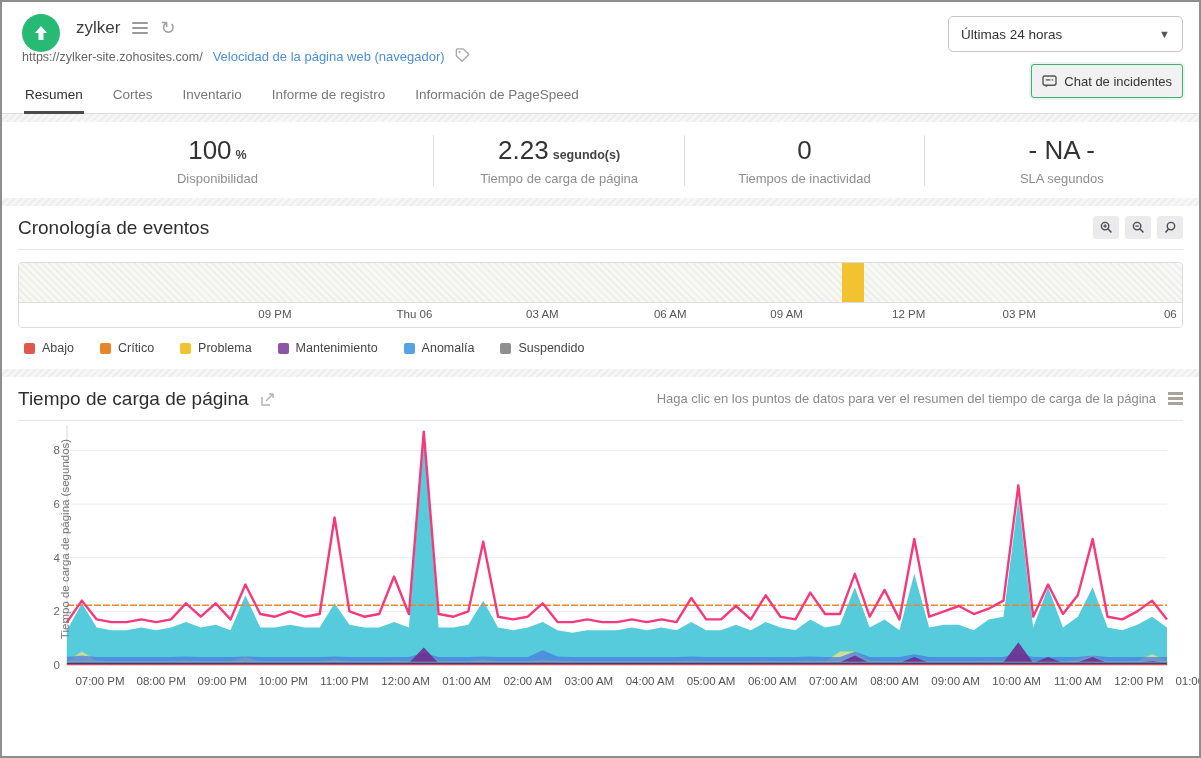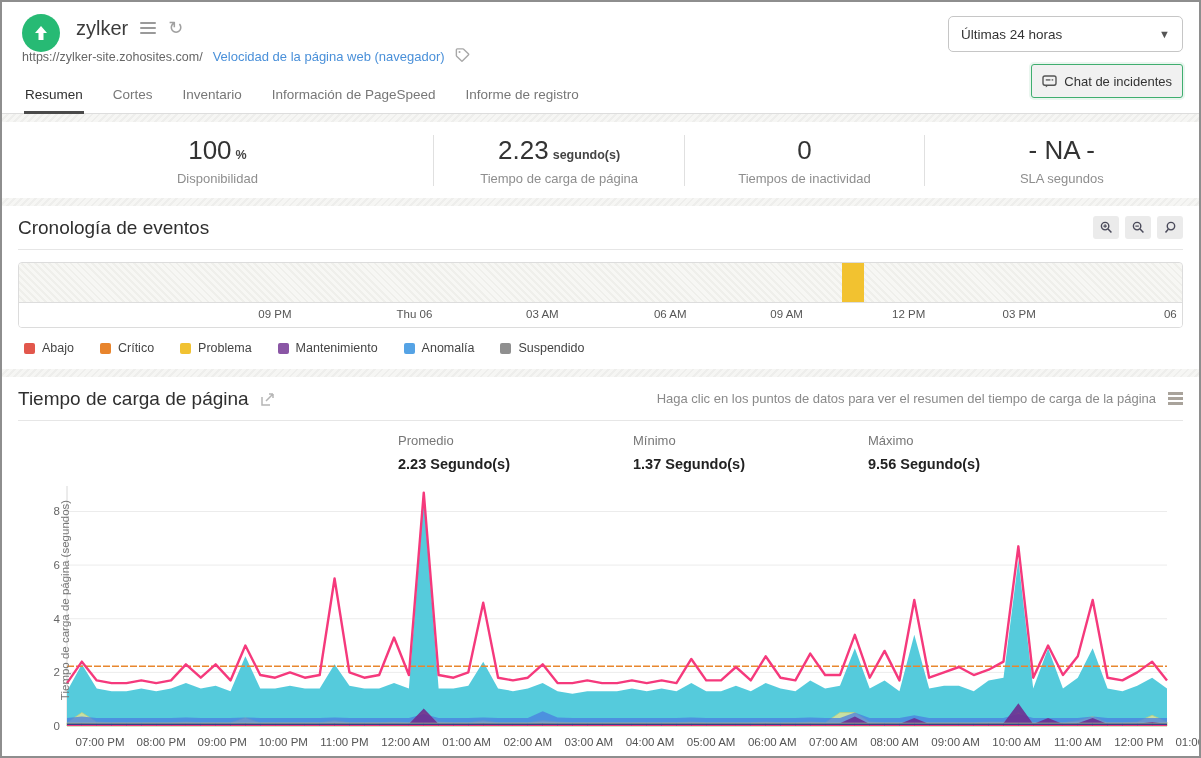--- a/index.html
+++ b/index.html
@@ -3,21 +3,21 @@
 <meta charset="utf-8">
 <style>
   * { margin:0; padding:0; box-sizing:border-box; }
   body { background:#e8e8e8; font-family:"Liberation Sans", sans-serif; }
   .frame { width:1201px; height:758px; border:2px solid #8e8e8e; background:#fff; position:relative; overflow:hidden; }
 
   
   .hdr { position:relative; padding:12px 16px 0 20px; }
   .logo { position:absolute; left:20px; top:12px; width:38px; height:38px; border-radius:50%; background:#27ba74; display:flex; align-items:center; justify-content:center; }
   .hrow1 { margin-left:54px; display:flex; align-items:center; gap:12px; height:28px; }
-  .mon-title { font-size:20px; color:#3c3c3c; }
+  .mon-title { font-size:17px; color:#3c3c3c; }
   .burger { display:inline-flex; flex-direction:column; gap:3px; cursor:pointer; }
   .burger i { width:16px; height:2px; background:#9a9a9a; border-radius:1px; }
   .refresh { font-size:18px; color:#a0a0a0; cursor:pointer; line-height:1; }
   .hrow2 { margin-top:6px; display:flex; align-items:center; gap:10px; font-size:12.5px; }
   .url { color:#666; }
   .wlink { color:#4a90d9; font-size:13px; text-decoration:none; cursor:pointer; }
   .tagic { color:#a8a8a8; }
 
   .range-select { position:absolute; right:16px; top:14px; width:235px; height:36px; border:1px solid #c6c6c6; border-radius:5px; background:#fff; display:flex; align-items:center; justify-content:space-between; padding:0 12px; font-size:13.5px; color:#333; cursor:pointer; }
   .caret { color:#555; font-size:11px; }
@@ -114,22 +114,22 @@
           </svg>
       </span>
       <span>Chat de incidentes</span>
     </button>
   </div>
 
   <div class="tabs" id="tabs">
       <div class="tab active">Resumen</div>
       <div class="tab">Cortes</div>
       <div class="tab">Inventario</div>
+      <div class="tab">Informe de registro</div>
       <div class="tab">Información de PageSpeed</div>
-      <div class="tab">Informe de registro</div>
     </div>
 
   <div class="sep"></div>
   <div class="kpis" id="kpis">
       <div class="kpi">
         <div class="val">100<small>%</small></div>
         <div class="lab">Disponibilidad</div>
       </div>
       <div class="kpi">
         <div class="val">2.23<small>segundo(s)</small></div>
@@ -227,34 +227,20 @@
             <path d="M5 9 L12 2 M12 2 H8 M12 2 V6" fill="none" stroke="#b5b5b5" stroke-width="1.5"></path>
           </svg>
       </span>
       <span class="lt-hint">Haga clic en los puntos de datos para ver el resumen del tiempo de carga de la página</span>
       <span class="ctx-menu">
           <i></i>
           <i></i>
           <i></i>
         </span>
     </div>
-    <div class="lt-stats" id="ltstats">
-        <div class="lt-stat">
-          <div class="lab">Promedio</div>
-          <div class="val">2.23 Segundo(s)</div>
-        </div>
-        <div class="lt-stat">
-          <div class="lab">Mínimo</div>
-          <div class="val">1.37 Segundo(s)</div>
-        </div>
-        <div class="lt-stat">
-          <div class="lab">Máximo</div>
-          <div class="val">9.56 Segundo(s)</div>
-        </div>
-      </div>
 
     <div class="chart-zone">
       <div class="ylab" id="ylab">Tiempo de carga de página (segundos)</div>
       <svg id="chart" width="1169" height="248">
           <line x1="49" x2="1149" y1="244" y2="244" stroke="#cfcfcf" stroke-width="1"></line>
           <text x="42" y="248" text-anchor="end" font-size="11.5" fill="#666" font-family="Liberation Sans, sans-serif">0</text>
           <line x1="49" x2="1149" y1="190.36363636363637" y2="190.36363636363637" stroke="#ececec" stroke-width="1"></line>
           <text x="42" y="194.36363636363637" text-anchor="end" font-size="11.5" fill="#666" font-family="Liberation Sans, sans-serif">2</text>
           <line x1="49" x2="1149" y1="136.72727272727275" y2="136.72727272727275" stroke="#ececec" stroke-width="1"></line>
           <text x="42" y="140.72727272727275" text-anchor="end" font-size="11.5" fill="#666" font-family="Liberation Sans, sans-serif">4</text>

